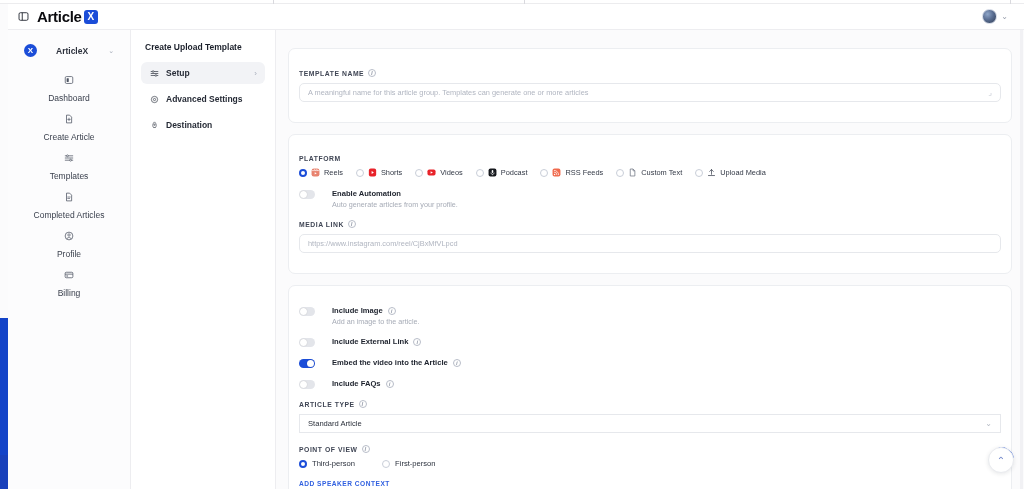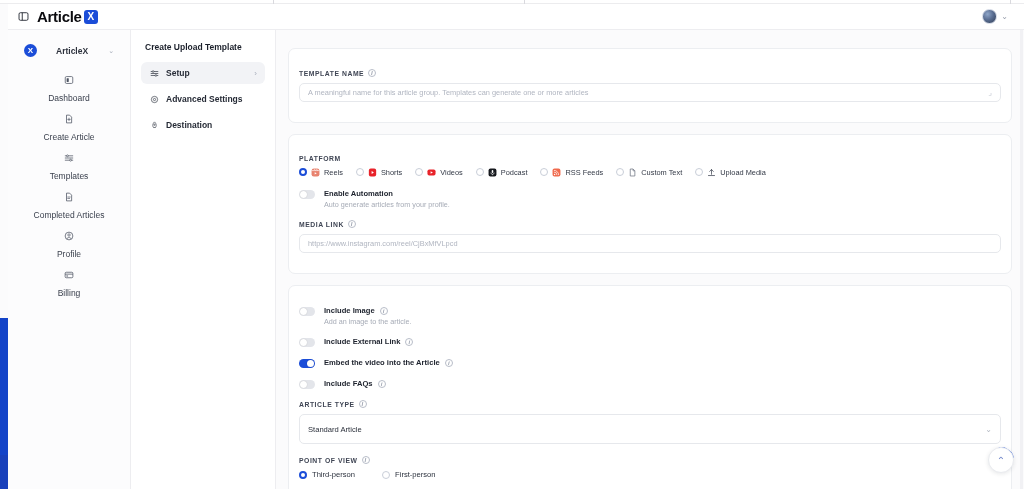--- a/index.html
+++ b/index.html
@@ -126,47 +126,47 @@
   .text-input{
     height:19px; border:1px solid #e6e8ec; border-radius:5px;
     background:#fff; display:flex; align-items:center;
     padding:0 8px; font-size:7.4px; color:#b0b5c0;
     position:relative;
   }
   .text-input .tail{ margin-left:auto; color:#c3c7d1; font-size:8px; }
 
   
   .platform-row{ display:flex; align-items:center; gap:13px; flex-wrap:nowrap; margin-bottom:12px; }
-  .plat{ display:flex; gap:4px; }
+  .plat{ display:flex; align-items:center; gap:4px; }
   .radio{
     width:8px; height:8px; border-radius:50%;
     border:1.2px solid #c9ced8; background:#fff; flex:none;
   }
   .radio.on{ border:2.5px solid #1b4dd8; background:#fff; }
   .plat-ico{ width:9px; height:9px; flex:none; display:flex; align-items:center; justify-content:center; }
   .plat-lbl{ font-size:7.4px; color:#323845; }
 
   
-  .toggle-row{ display:flex; align-items:flex-start; gap:9px; margin-bottom:11px; }
+  .toggle-row{ display:flex; align-items:flex-start; gap:17px; margin-bottom:11px; }
   .switch{
     width:16px; height:9px; border-radius:9px; background:#e3e5ea;
     position:relative; flex:none; margin-top:1px;
   }
   .switch .knob{
     position:absolute; top:1px; left:1px; width:7px; height:7px;
     border-radius:50%; background:#fff; box-shadow:0 0 1px rgba(0,0,0,.25);
   }
   .switch.on{ background:#1b4dd8; }
   .switch.on .knob{ left:8px; }
   .tg-main{ display:flex; align-items:center; gap:5px; }
   .tg-title{ font-size:7.6px; color:#1d222d; font-weight:600; }
   .tg-sub{ font-size:7.2px; color:#a6abb6; margin-top:2px; }
 
   .select{
-    height:30px; border:1px solid #e6e8ec; border-radius:5px; background:#fff;
+    height:19px; border:1px solid #e6e8ec; border-radius:0; background:#fff;
     display:flex; align-items:center; padding:0 8px;
     font-size:7.6px; color:#2a2f3a;
   }
   .select .chev{ margin-left:auto; color:#b5bac4; font-size:8px; }
 
   .pov-row{ display:flex; align-items:center; gap:27px; margin-bottom:12px; }
   .pov{ display:flex; align-items:center; gap:5px; }
   .pov-lbl{ font-size:7.6px; color:#2b313d; }
   .link-btn{
     font-size:6.6px; font-weight:700; letter-spacing:.5px;

